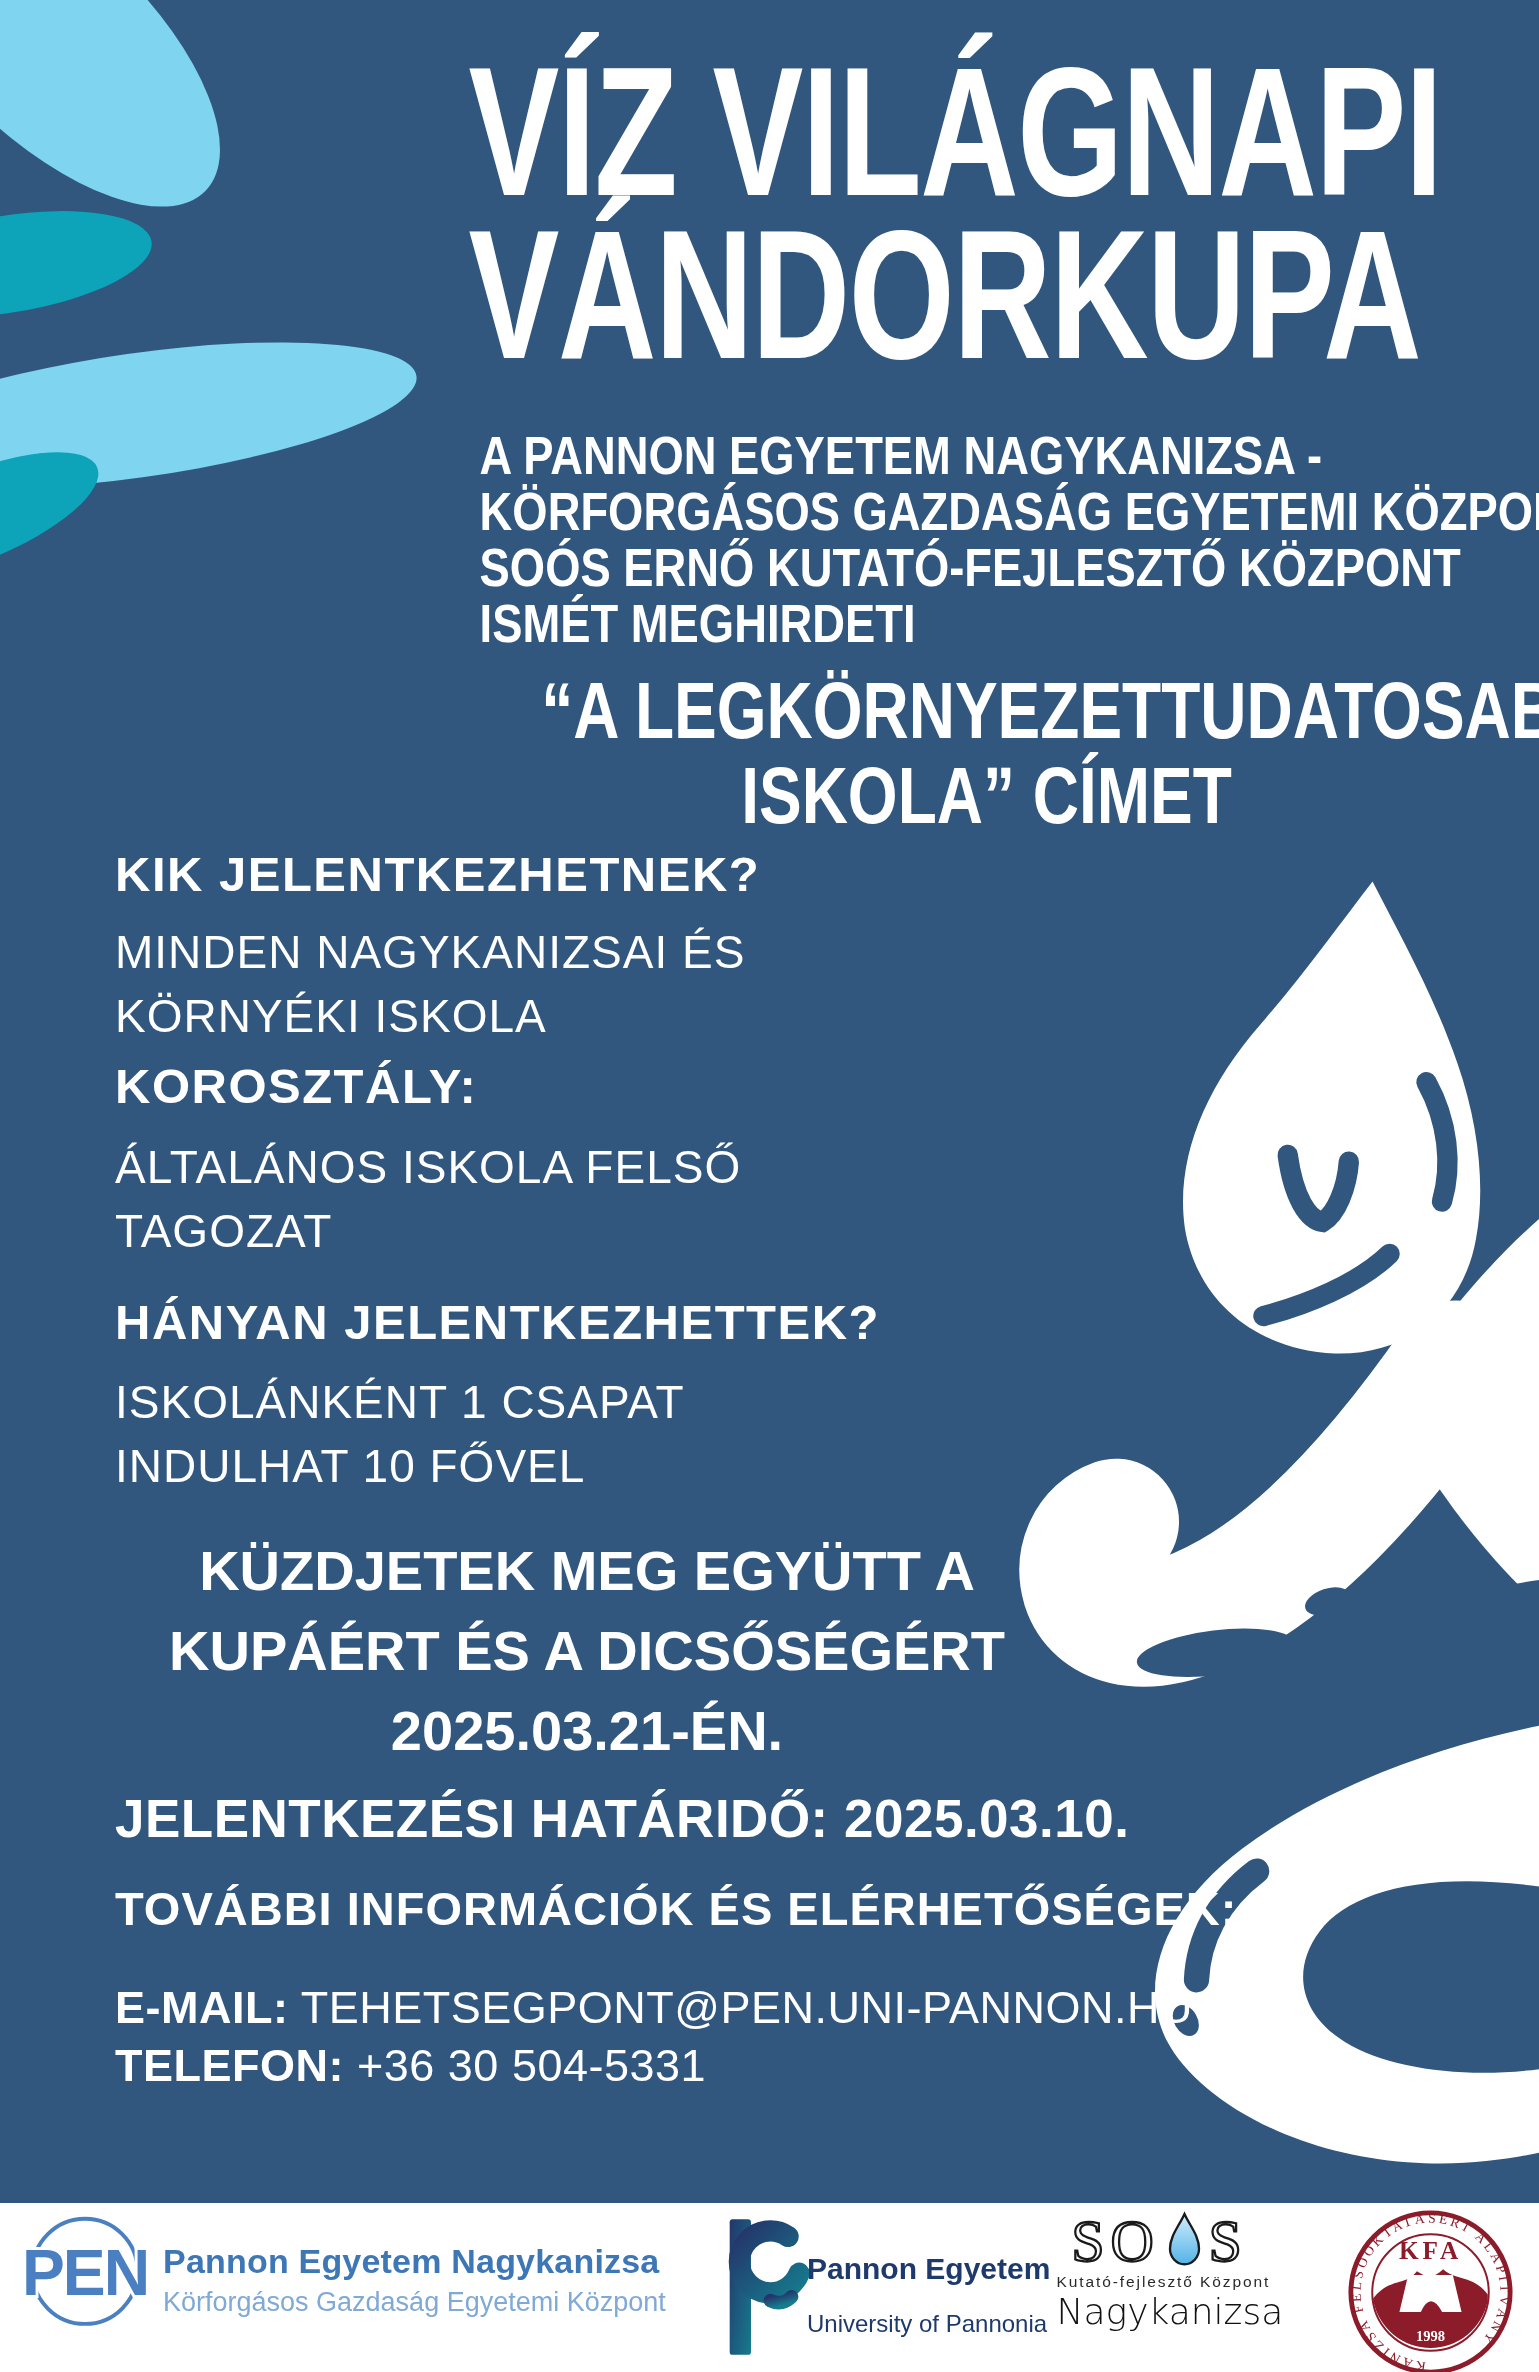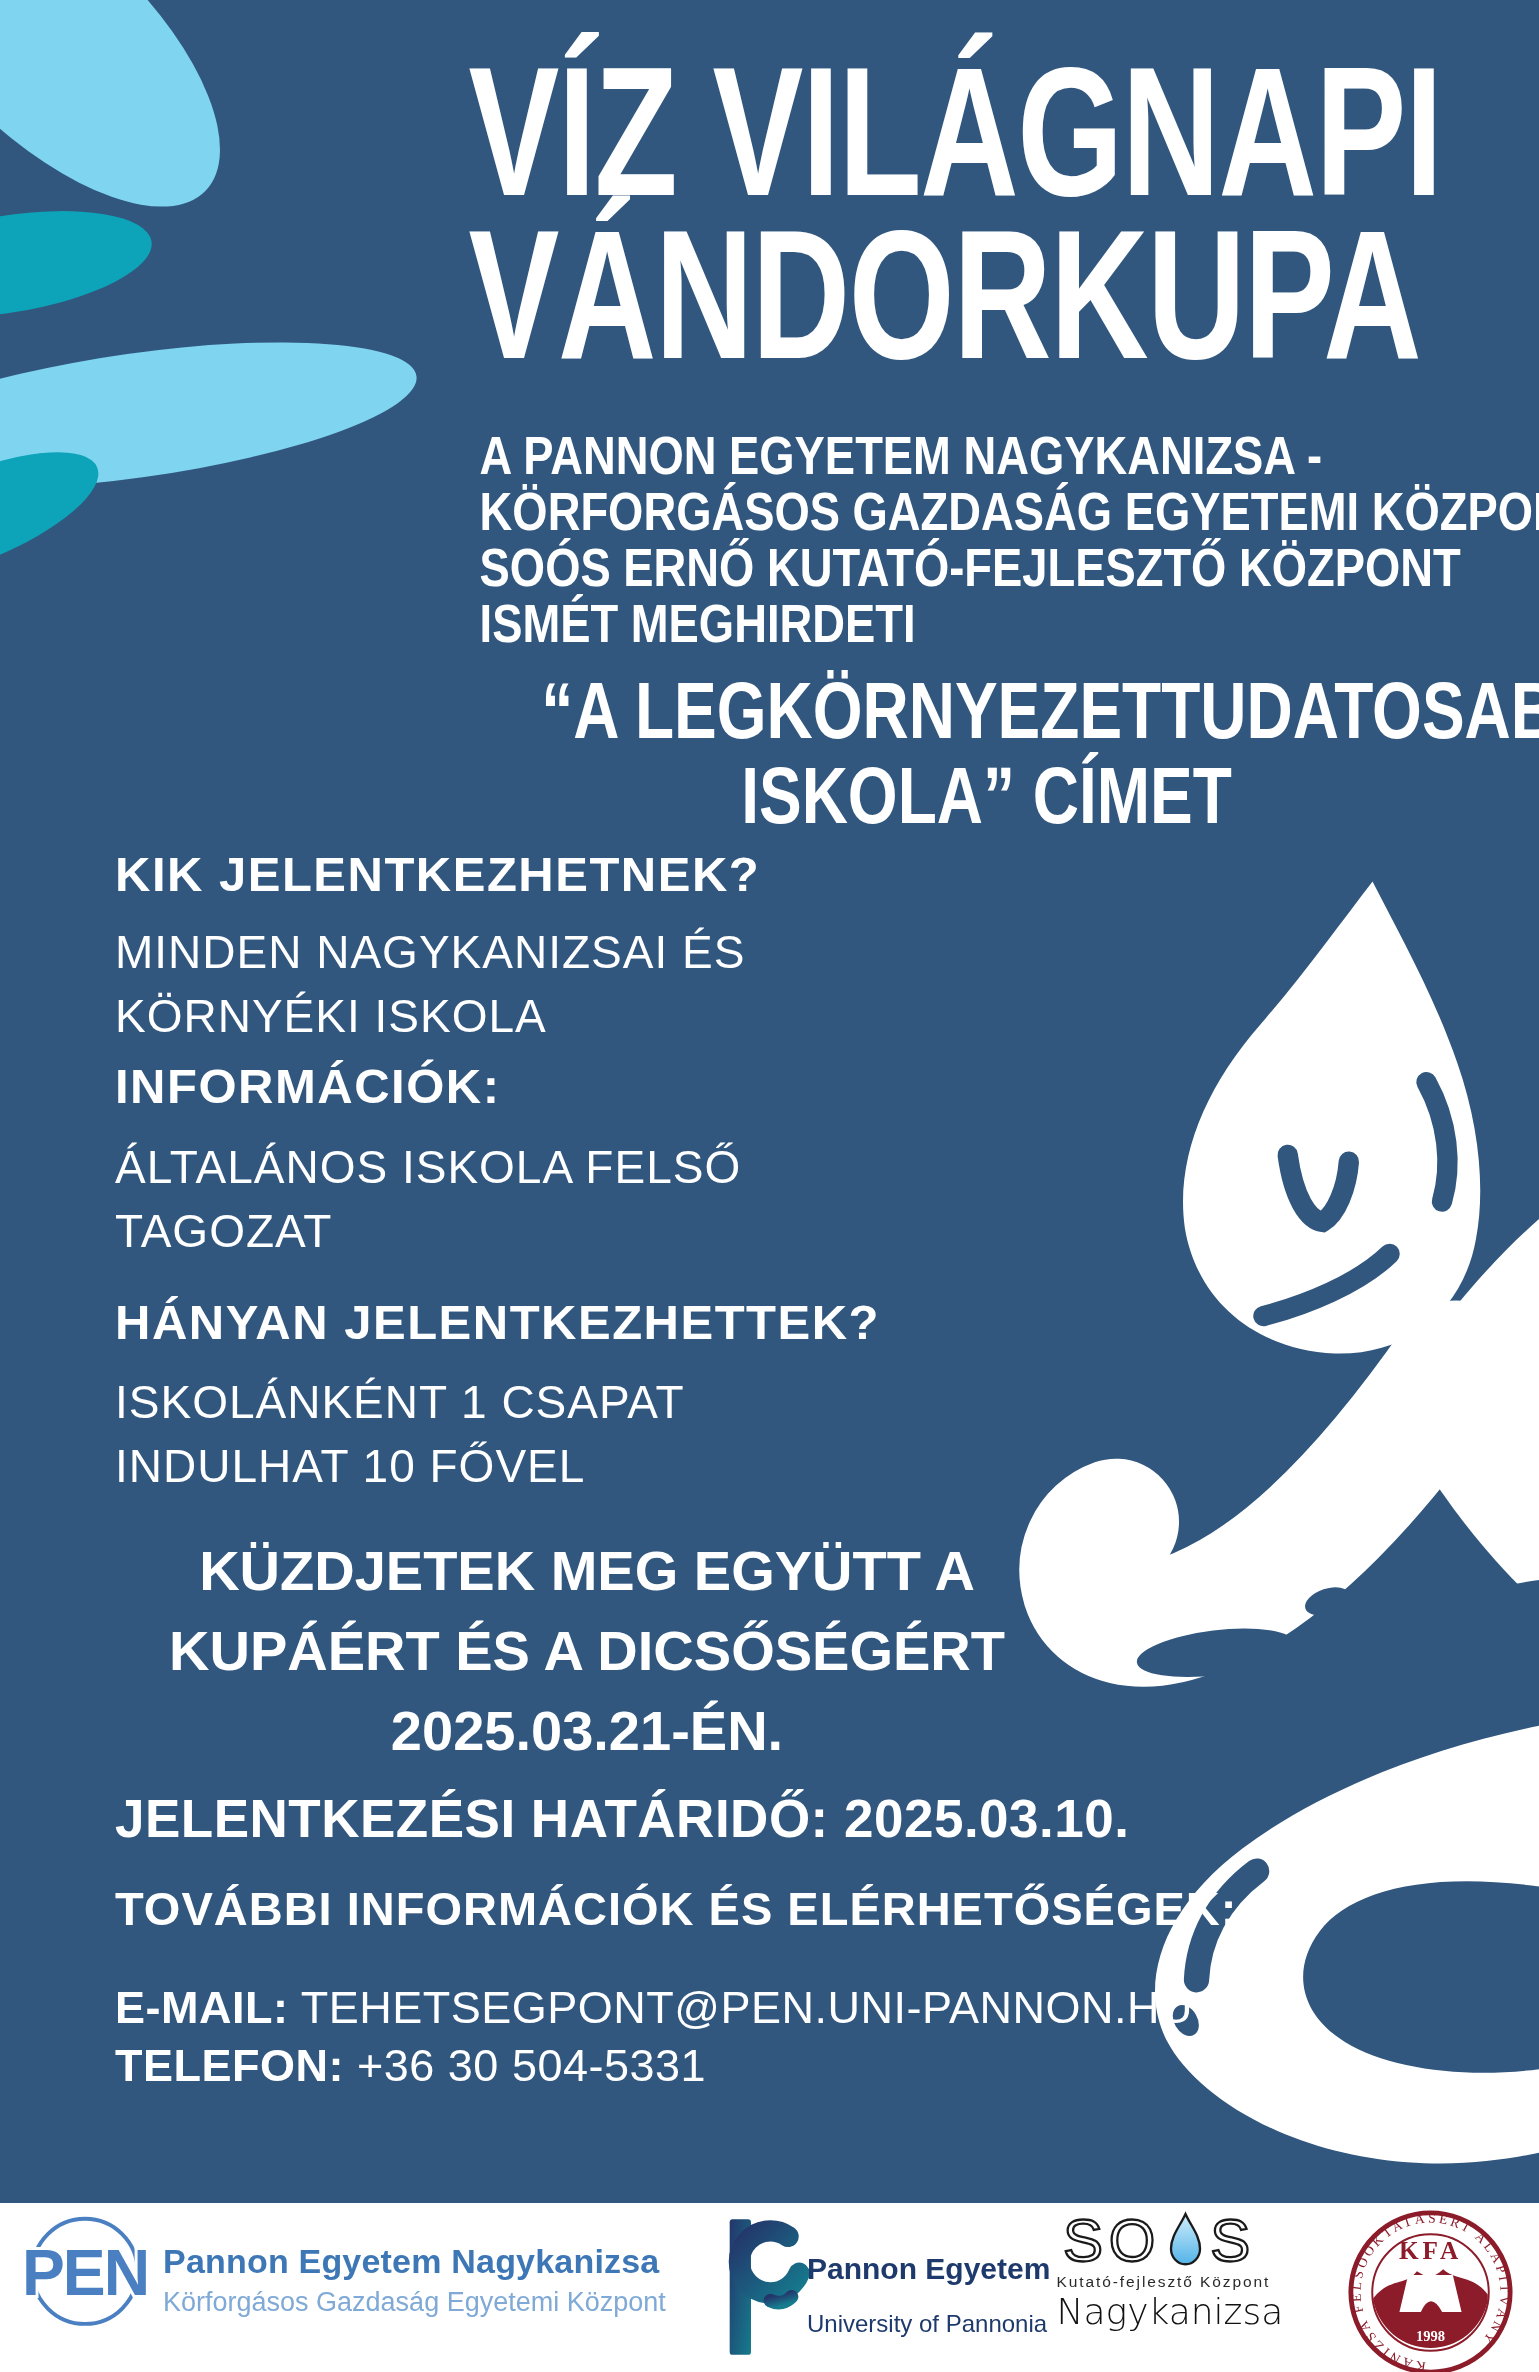--- a/index.html
+++ b/index.html
@@ -34,21 +34,21 @@
   .pen-logo{position:absolute;left:11.6px;top:7.8px;}
   .pen-text{position:absolute;left:163px;top:39px;}
   .pen-name{font-size:34px;font-weight:bold;color:#3e77b6;letter-spacing:0.2px;}
   .pen-sub{font-size:27px;color:#7fa9d6;margin-top:5.8px;}
   .plogo{position:absolute;left:720px;top:11.6px;}
   .pannon-text{position:absolute;left:807px;top:49px;color:#1e3a6d;}
   .pannon-name{font-size:30px;font-weight:bold;}
   .pannon-sub{font-size:24px;margin-top:24px;}
   .soos{position:absolute;left:1043px;top:7.8px;width:233px;text-align:center;color:#1a1a1a;}
   .soos-word{font-size:60px;letter-spacing:5.8px;color:transparent;
-    -webkit-text-stroke:2.3px #1a1a1a;font-weight:normal;line-height:60px;display:flex;align-items:flex-end;justify-content:center;}
+    -webkit-text-stroke:2.3px #1a1a1a;font-weight:normal;line-height:60px;display:flex;align-items:flex-end;justify-content:center;font-family:Liberation Serif, serif;}
   .soos-sub1{font-size:15.5px;letter-spacing:1.9px;color:#2a2a2a;margin-top:1.9px;text-align:left;padding-left:13.6px;}
   .soos-sub2{font-size:36px;font-weight:300;color:#111;text-align:left;padding-left:13.6px;margin-top:0px;font-family:"DejaVu Sans",sans-serif;}
   .kfa{position:absolute;left:1347px;top:5.8px;}
 </style>
 </head>
 <body>
 
 <div class="poster">
 
   <svg class="deco" viewBox="0 0 1587 2445">
@@ -95,21 +95,21 @@
     <span class="line">“A LEGKÖRNYEZETTUDATOSABB</span>
     <span class="line">ISKOLA” CÍMET</span>
   </div>
 
   <div class="txt col sec-h" style="top:846px;">KIK JELENTKEZHETNEK?</div>
   <div class="txt col sec-p" style="top:920px;">
     <div>MINDEN NAGYKANIZSAI ÉS</div>
     <div>KÖRNYÉKI ISKOLA</div>
   </div>
 
-  <div class="txt col sec-h" style="top:1058px;">INFORMÁCIÓK:</div>
+  <div class="txt col sec-h" style="top:1058px;">KOROSZTÁLY:</div>
   <div class="txt col sec-h" style="top:1294px;">HÁNYAN JELENTKEZHETTEK?</div>
 
   <div class="txt col sec-p" style="top:1135px;">
     <div>ÁLTALÁNOS ISKOLA FELSŐ</div>
     <div>TAGOZAT</div>
   </div>
   <div class="txt col sec-p" style="top:1370px;">
     <div>ISKOLÁNKÉNT 1 CSAPAT</div>
     <div>INDULHAT 10 FŐVEL</div>
   </div>

